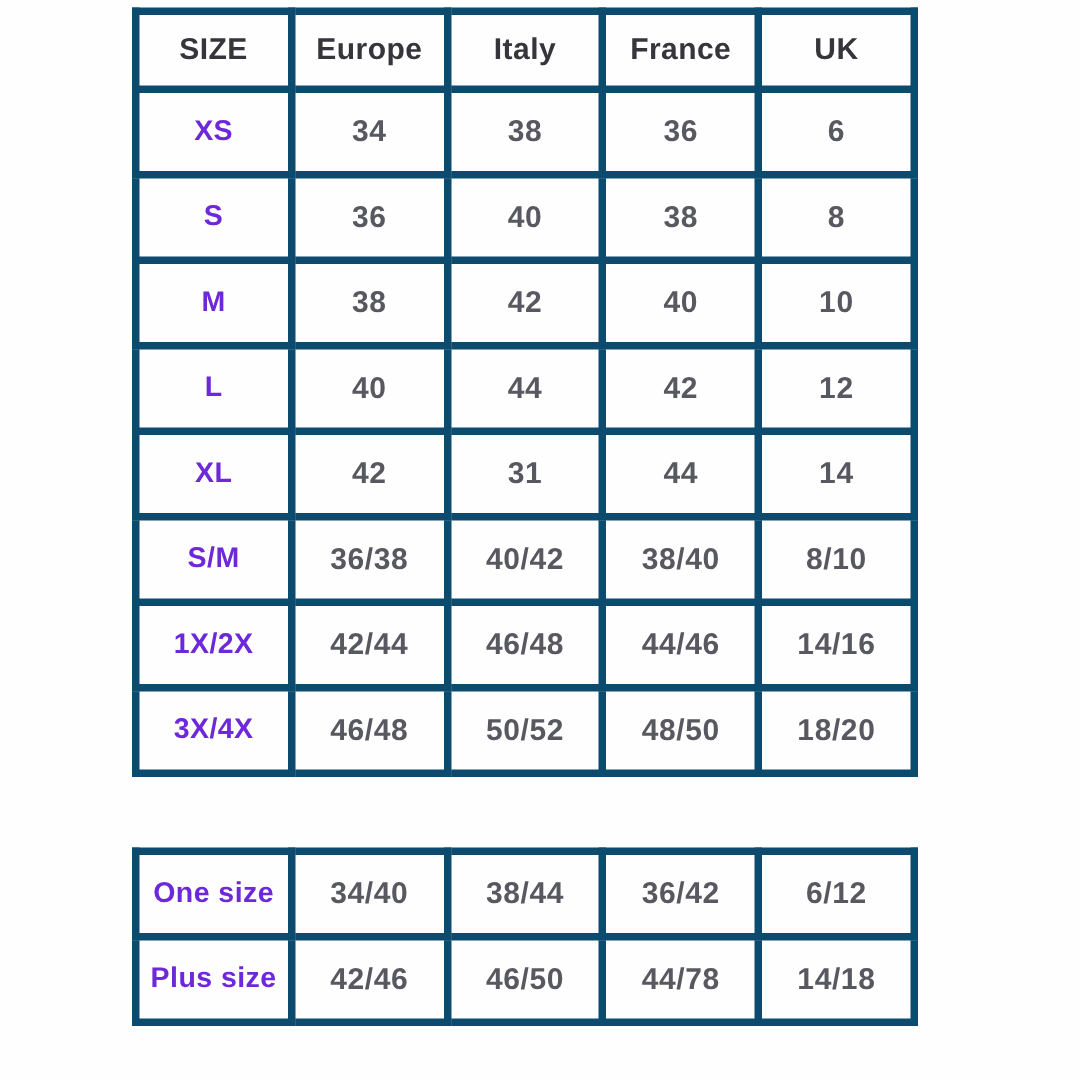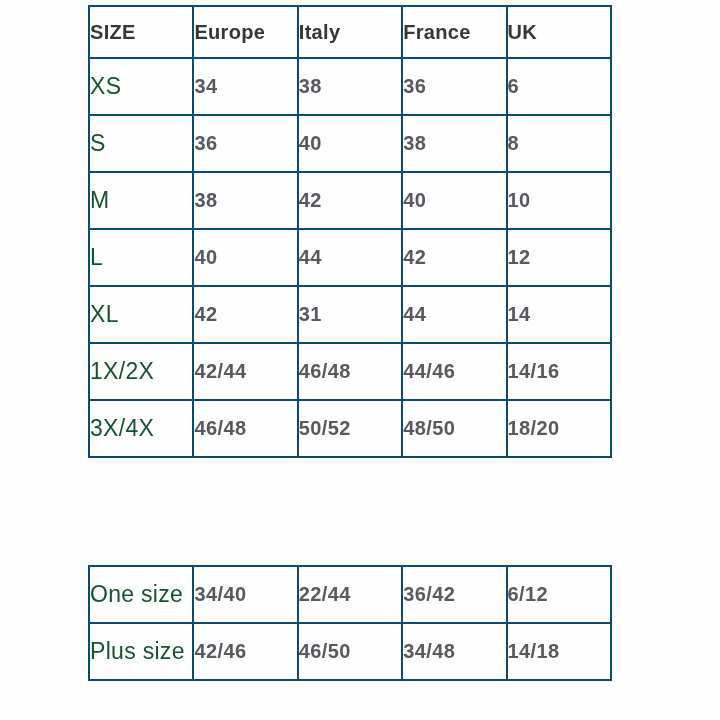--- a/index.html
+++ b/index.html
@@ -24,38 +24,38 @@
     left: 88px;
     width: 524px;
     border-collapse: collapse;
     table-layout: fixed;
     background: #fefefe;
   }
   table.size-table.main { top: 5px; }
   table.size-table.secondary { top: 565px; }
 
   .size-table th, .size-table td {
-    border: 2px solid #0c4a6e;
-    text-align: left;
+    border: 5px solid #0c4a6e;
+    text-align: center;
     vertical-align: middle;
     padding: 0;
   }
   .size-table thead tr { height: 52px; }
   .size-table tbody tr { height: 57px; }
 
   .size-table thead th {
     font-size: 20px;
     font-weight: bold;
     color: #35353b;
     letter-spacing: 0.3px;
   }
   .size-table tbody th.row-label {
-    font-size: 23px;
-    font-weight: normal;
-    color: #14532d;
+    font-size: 19px;
+    font-weight: bold;
+    color: #6d28d9;
     letter-spacing: 0.3px;
   }
   .size-table td {
     font-size: 20px;
     font-weight: bold;
     color: #585860;
     letter-spacing: 0.4px;
   }
 </style>
 </head>
@@ -103,20 +103,27 @@
           <td>12</td>
         </tr>
         <tr>
           <th class="row-label">XL</th>
           <td>42</td>
           <td>31</td>
           <td>44</td>
           <td>14</td>
         </tr>
         <tr>
+          <th class="row-label">S/M</th>
+          <td>36/38</td>
+          <td>40/42</td>
+          <td>38/40</td>
+          <td>8/10</td>
+        </tr>
+        <tr>
           <th class="row-label">1X/2X</th>
           <td>42/44</td>
           <td>46/48</td>
           <td>44/46</td>
           <td>14/16</td>
         </tr>
         <tr>
           <th class="row-label">3X/4X</th>
           <td>46/48</td>
           <td>50/52</td>
@@ -124,27 +131,27 @@
           <td>18/20</td>
         </tr>
       </tbody>
   </table>
 
   <table class="size-table secondary" aria-label="Special sizes table">
     <tbody>
         <tr>
           <th class="row-label">One size</th>
           <td>34/40</td>
-          <td>22/44</td>
+          <td>38/44</td>
           <td>36/42</td>
           <td>6/12</td>
         </tr>
         <tr>
           <th class="row-label">Plus size</th>
           <td>42/46</td>
           <td>46/50</td>
-          <td>34/48</td>
+          <td>44/78</td>
           <td>14/18</td>
         </tr>
       </tbody>
   </table>
 
 </div>
 
 </body></html>

